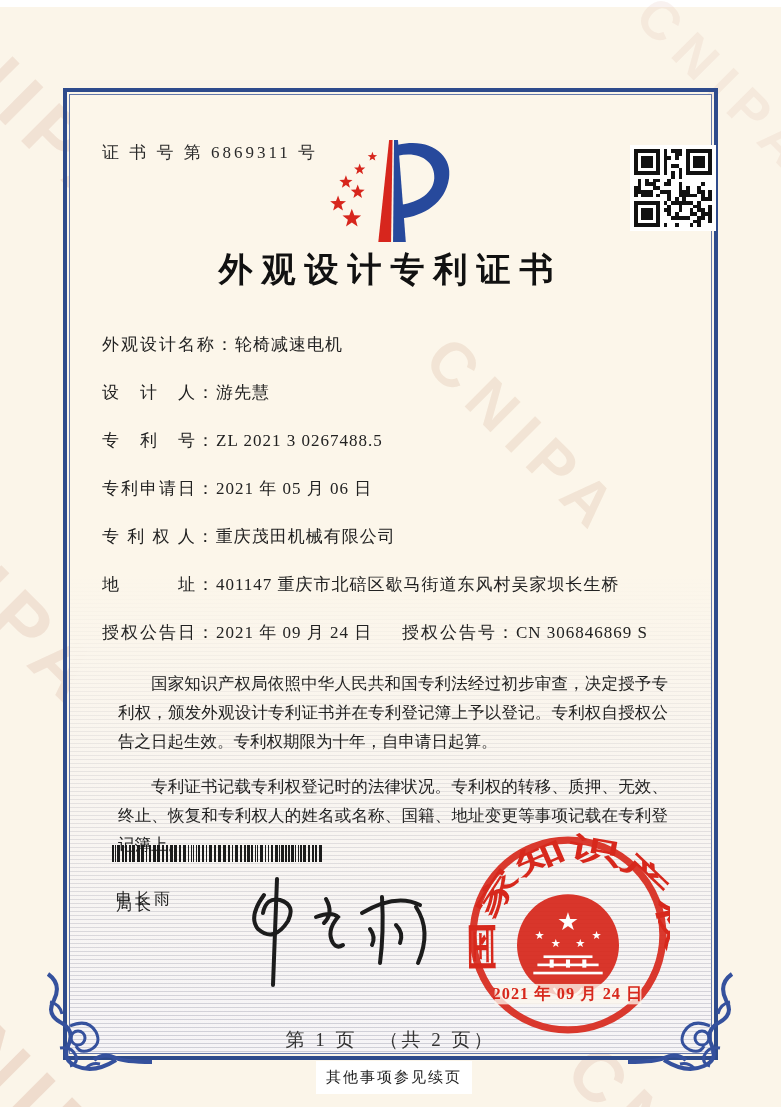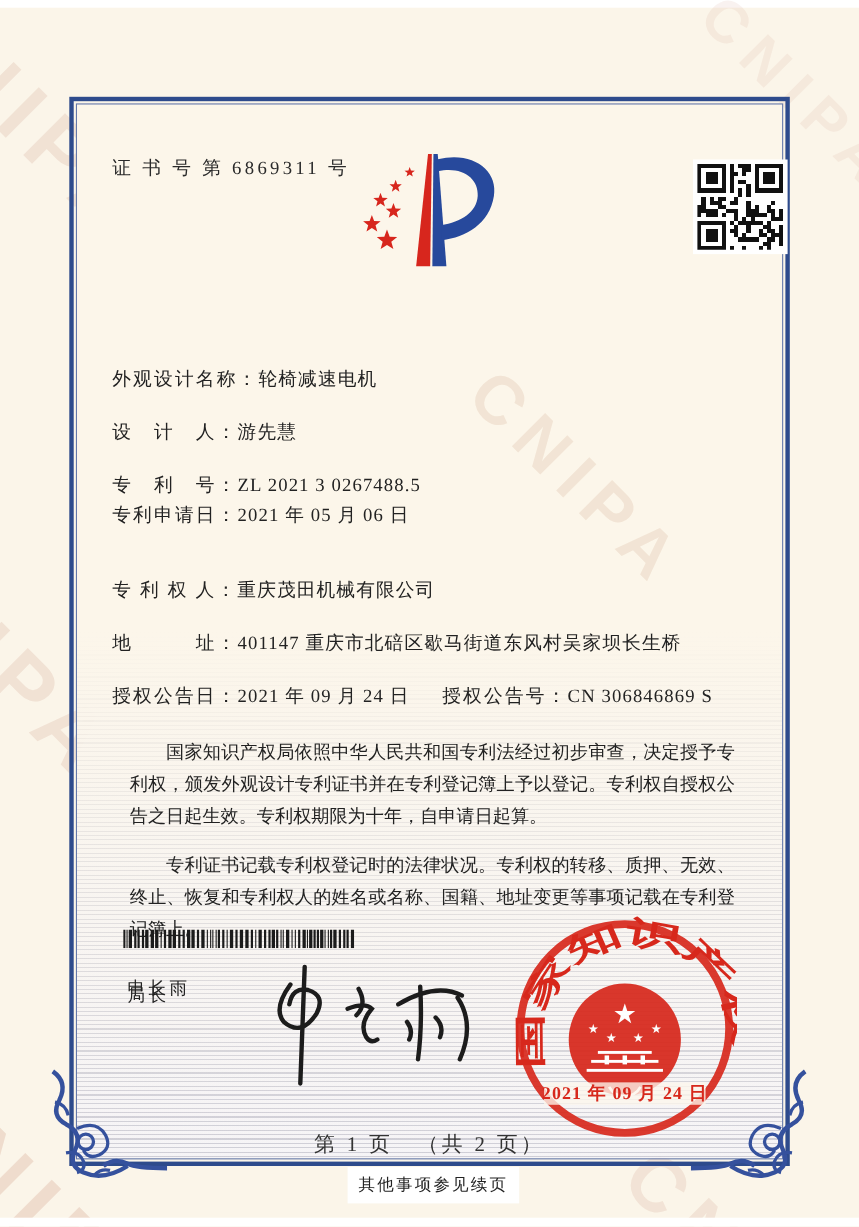--- a/index.html
+++ b/index.html
@@ -317,31 +317,32 @@
                 <polygon points="29.0,48.5 30.9,53.5 36.1,53.7 32.0,57.0 33.4,62.1 29.0,59.1 24.6,62.1 26.0,57.0 21.9,53.7 27.1,53.5"></polygon>
                 <polygon points="9.0,59.5 11.1,65.1 17.1,65.4 12.4,69.1 14.0,74.9 9.0,71.6 4.0,74.9 5.6,69.1 0.9,65.4 6.9,65.1"></polygon>
                 <polygon points="23.0,73.0 25.5,79.6 32.5,79.9 27.0,84.3 28.9,91.1 23.0,87.2 17.1,91.1 19.0,84.3 13.5,79.9 20.5,79.6"></polygon>
               </g>
             <polygon points="61,3 64.5,3 63,107 50,107" fill="#d7261d"></polygon>
             <polygon points="66,3 70,3 78,107 65,107" fill="#27499c"></polygon>
             <path d="M70 8 C 102 0 126 18 122 42 C 118 68 96 80 74 83 L73 69 C 92 66 106 57 107 42 C 108 25 92 14 70 19 Z" fill="#27499c"></path>
           </svg>
         </div>
 
+        <div class="title">外观设计专利证书</div>
 
         <div class="field-row" style="top:286px">
           <span class="field-label">设　计　人：</span><span>游先慧</span>
         </div>
         <div class="field-row" style="top:238px">
           <span class="field-label">外观设计名称：</span><span>轮椅减速电机</span>
         </div>
         <div class="field-row" style="top:334px">
           <span class="field-label">专　利　号：</span><span>ZL 2021 3 0267488.5</span>
         </div>
-        <div class="field-row" style="top:362px">
+        <div class="field-row" style="top:382px">
           <span class="field-label">专利申请日：</span><span>2021 年 05 月 06 日</span>
         </div>
         <div class="field-row" style="top:430px">
           <span class="field-label">专 利 权 人：</span><span>重庆茂田机械有限公司</span>
         </div>
         <div class="field-row" style="top:478px">
           <span class="field-label">地　　　址：</span><span>401147 重庆市北碚区歇马街道东风村吴家坝长生桥</span>
         </div>
 
         <div class="field-row" style="top:526px">

